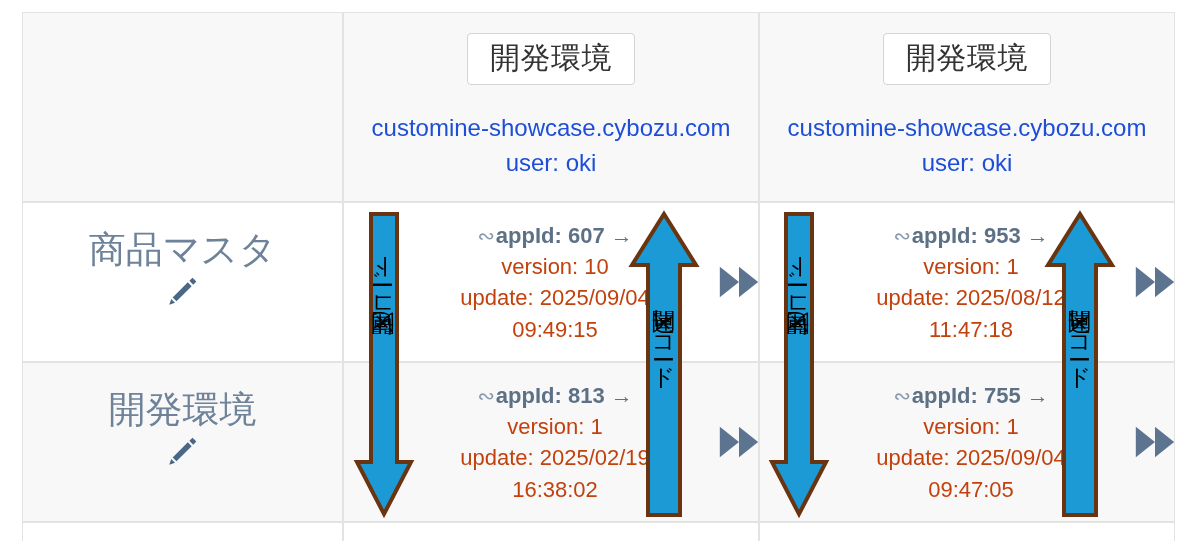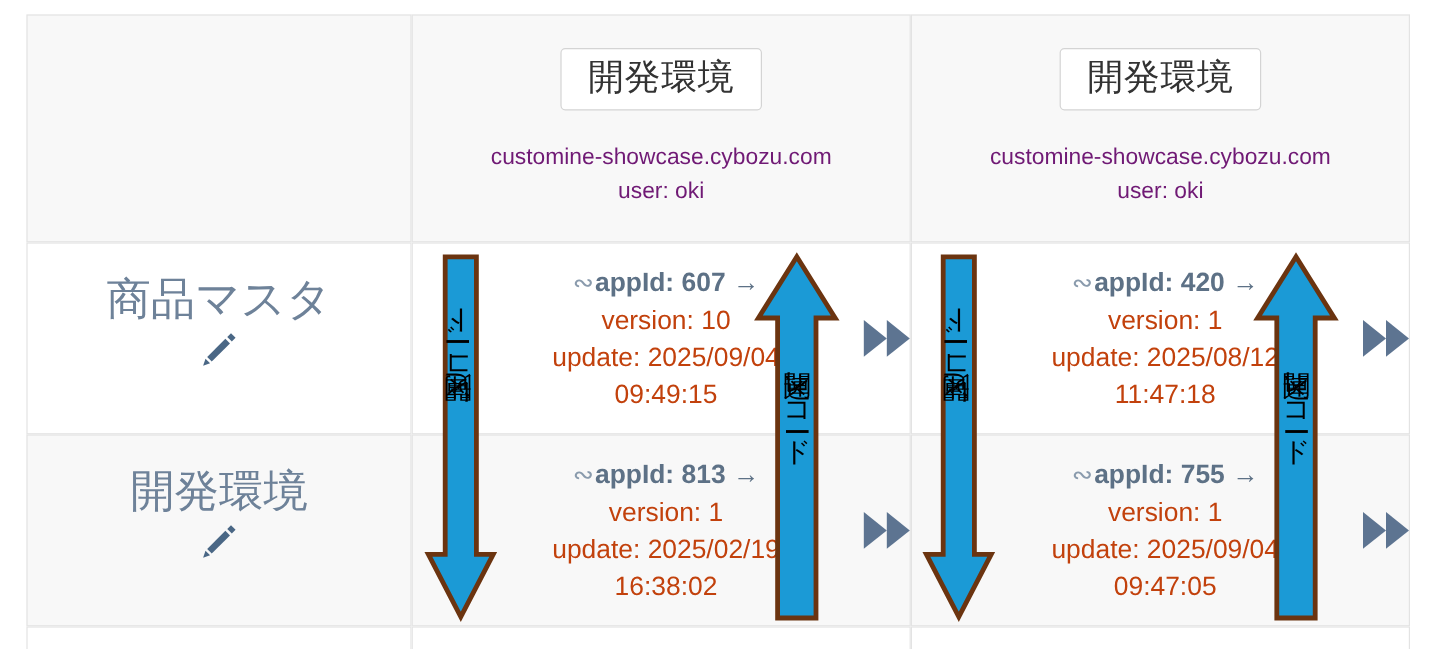--- a/index.html
+++ b/index.html
@@ -63,22 +63,22 @@
     padding: 9px 22px 11px;
     font-size: 30px;
     line-height: 1;
     color: #333333;
     letter-spacing: 0.5px;
     font-family: "DejaVu Sans", "Liberation Sans", sans-serif;
   }
 
   .env-meta {
     text-align: center;
-    color: #701a75;
-    font-size: 19px;
+    color: #1d4ed8;
+    font-size: 24px;
     line-height: 1.45;
   }
 
   
   .body-row td { height: 160px; position: relative; }
   .body-row.white td { background: #ffffff; }
   .body-row.grey  td { background: #f8f8f8; }
   .body-row.partial td { height: 22px; }
 
   .app-label {
@@ -242,21 +242,21 @@
                 </svg>
             </span>
           </div>
         </td>
 
         <td>
           <div class="cell-wrap">
             <div class="cell-text">
               <div class="appid-line">
                 <span class="link-icon">∾</span><span>appId:</span>
-                <span>420</span>
+                <span>953</span>
                 <span class="arrow-r">→</span>
               </div>
               <div class="sub-line">version: 1</div>
               <div class="sub-line">update: 2025/08/12</div>
               <div class="sub-line">11:47:18</div>
             </div>
             <span class="ff-icon">
               <svg viewBox="0 0 24 20">
                   <g fill="#5d7491">
                 <path d="M2 2 L12 10 L2 18 Z"></path>

